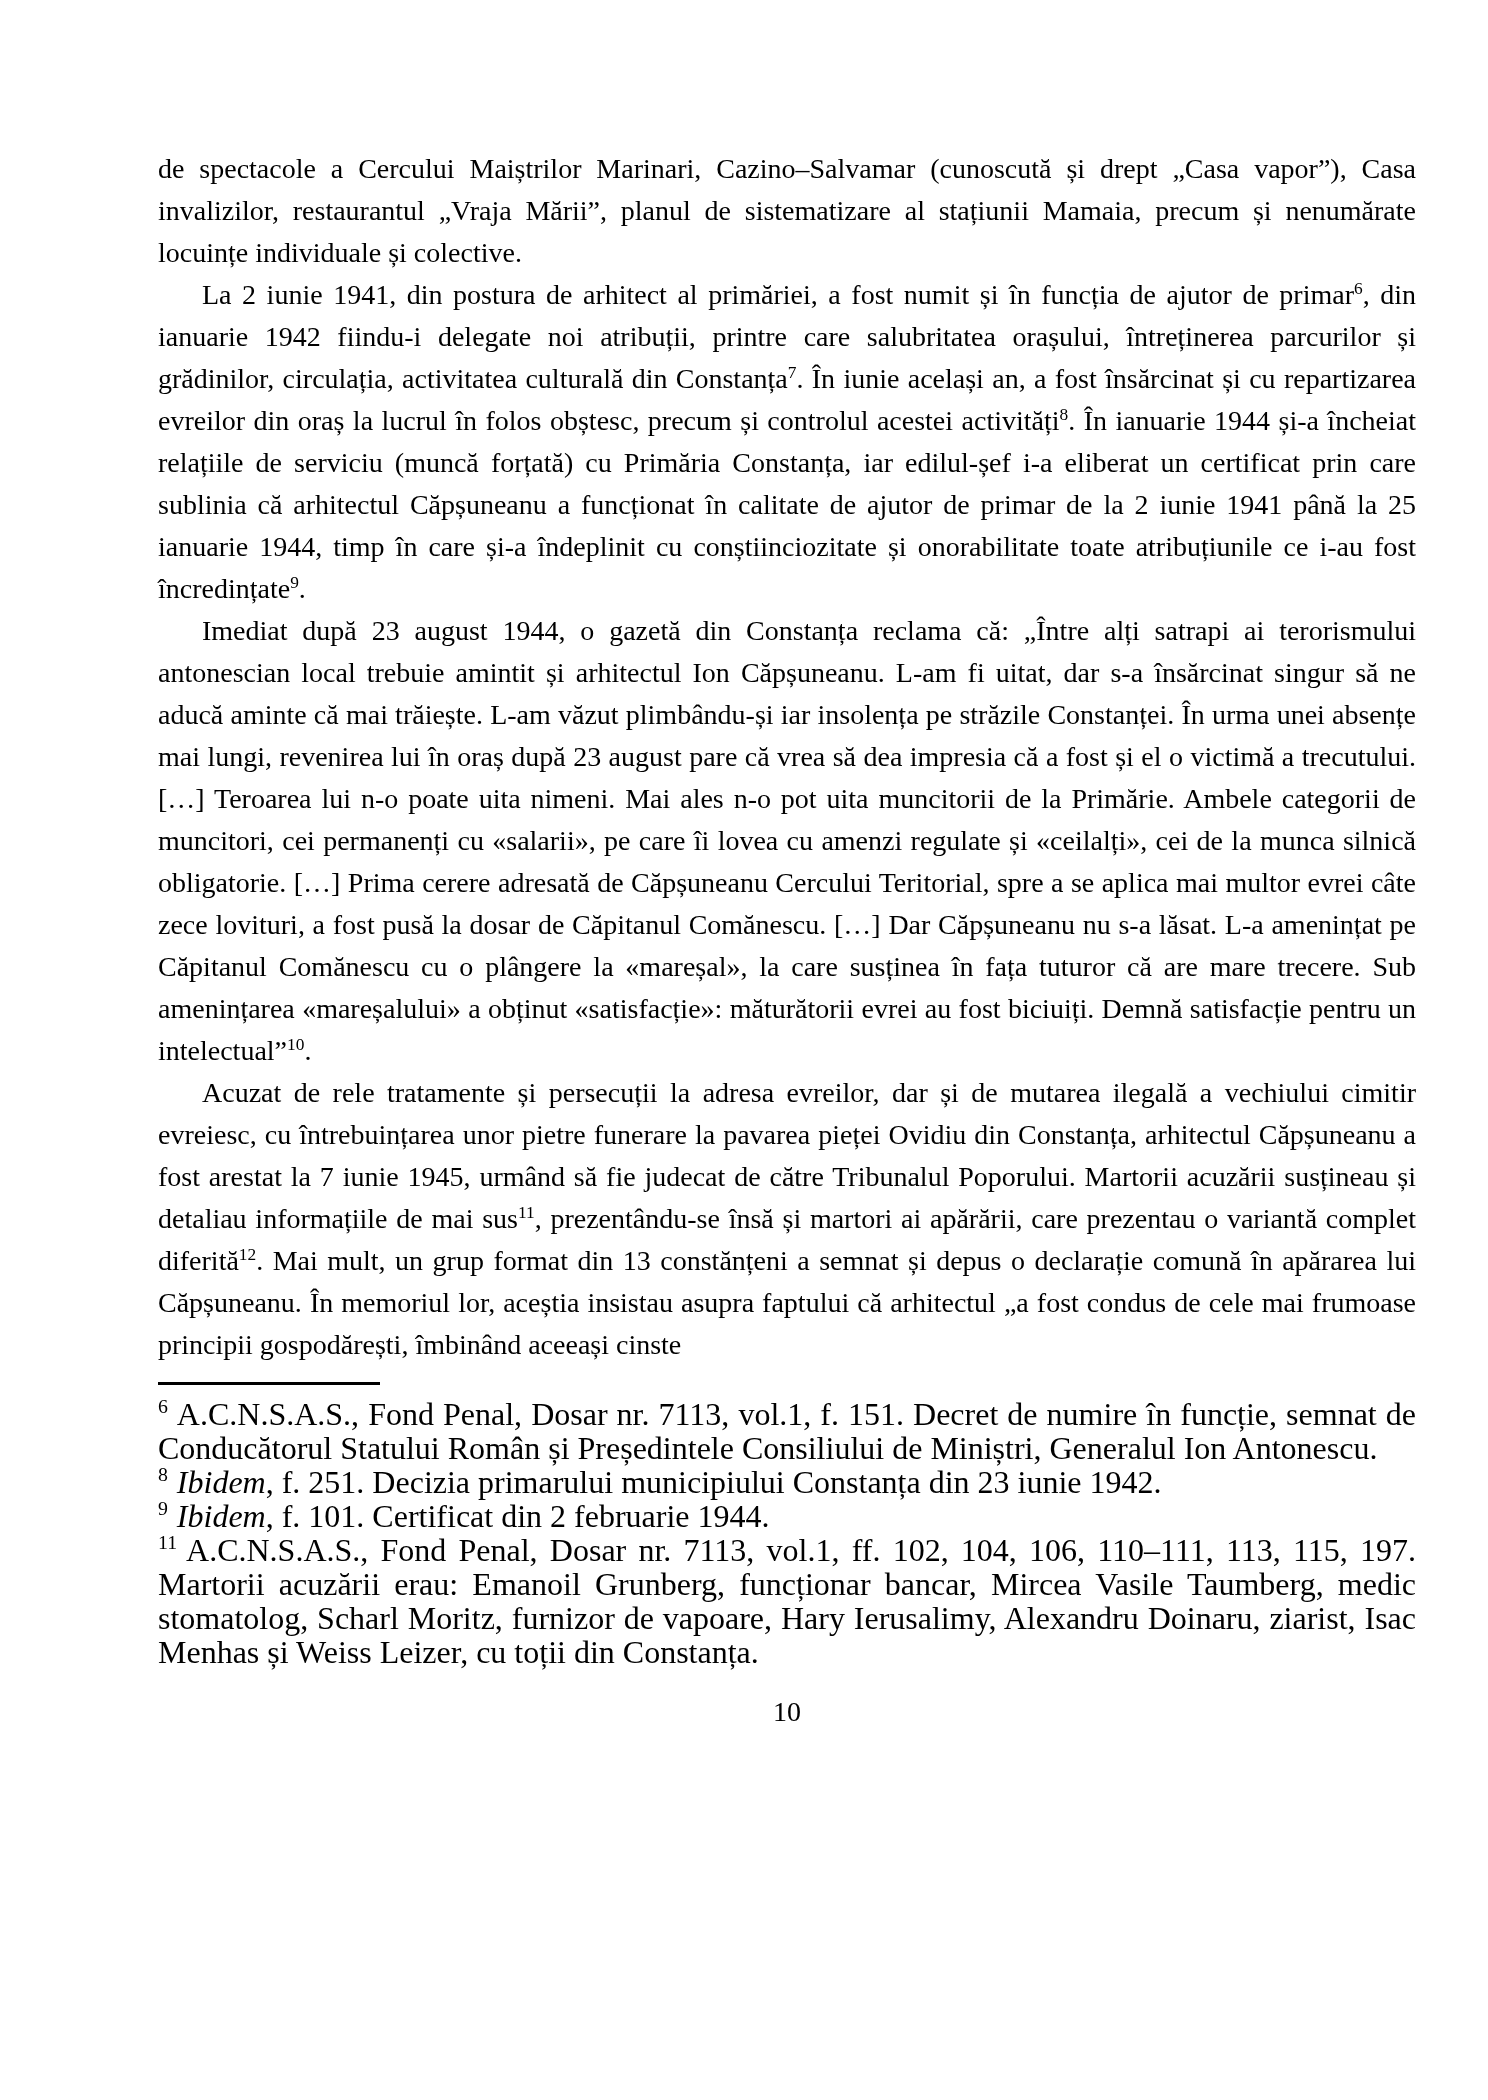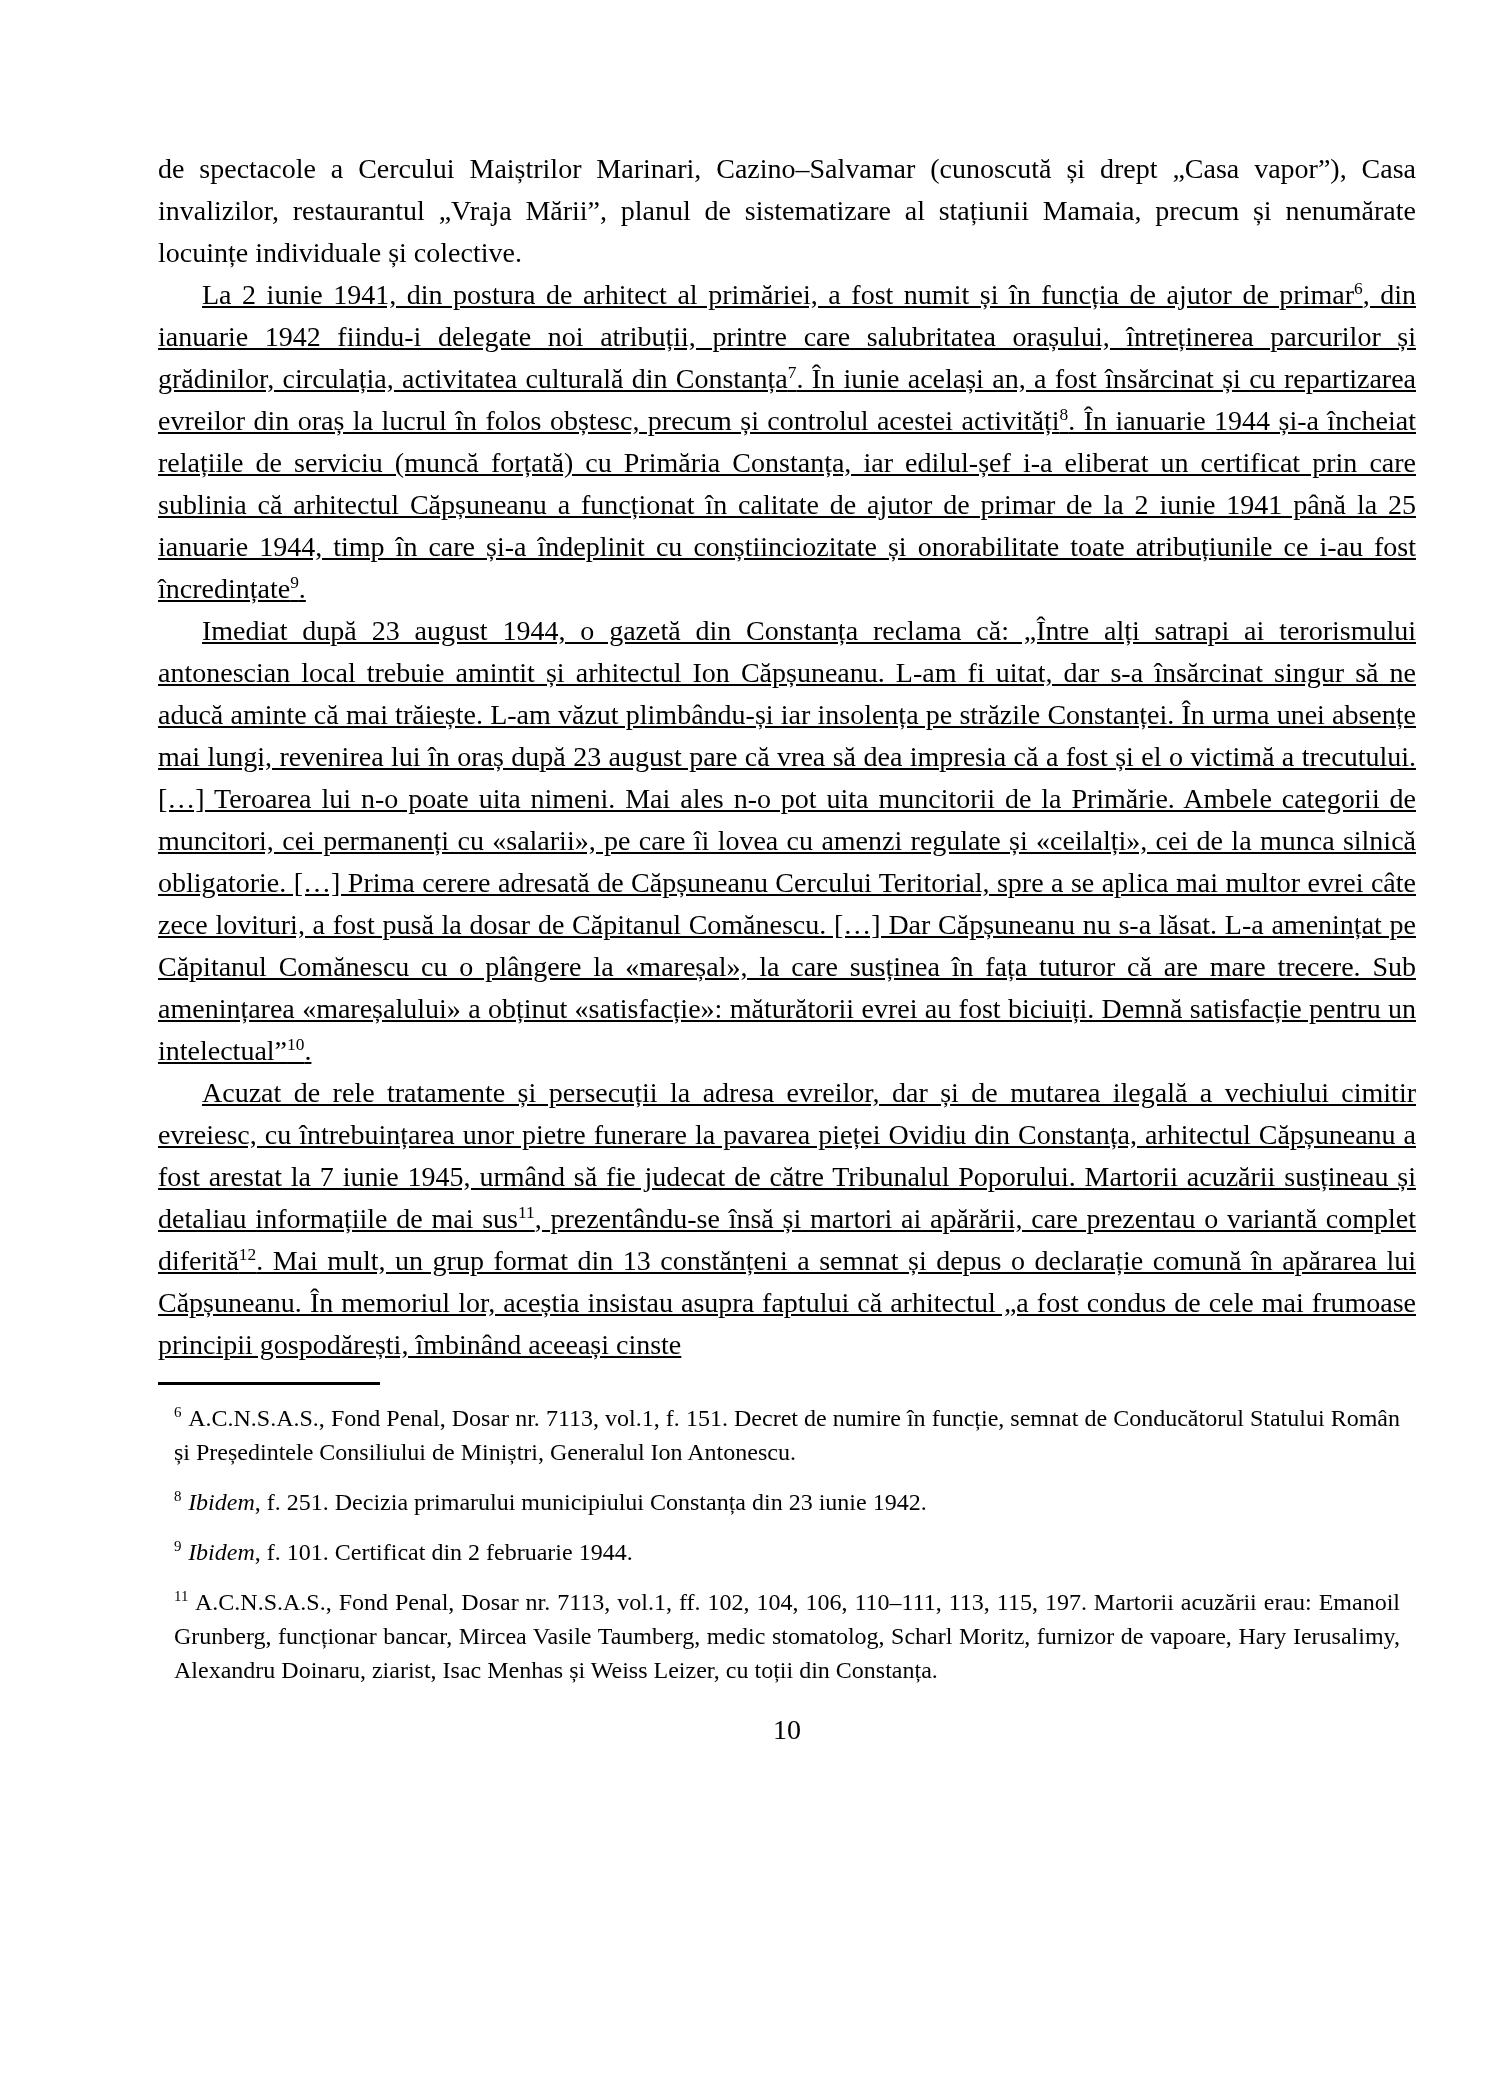--- a/index.html
+++ b/index.html
@@ -12,35 +12,35 @@
     overflow:hidden;
     position:relative;
   }
   .body-text{display:block;}
   .para{
     margin:0;
     font-size:28px;
     line-height:42px;
     text-align:justify;
   }
-  .para.indent{text-indent:44px;text-decoration:underline;}
+  .para.indent{text-indent:44px;}
   sup{
     font-size:0.62em;
     line-height:0;
     vertical-align:super;
   }
   .fn-sep{
     width:222px;
     border:none;
     border-top:3px solid #000000;
     margin:16px 0 12px 0;
   }
   .footnote{
-    margin:16px;
-    font-size:24px;
+    margin:0;
+    font-size:32px;
     line-height:34px;
     text-align:justify;
   }
   .footnote .fn-marker{margin-right:0.45em;}
   .page-number{
     text-align:center;
     font-size:28px;
     line-height:34px;
     margin-top:26px;
   }

